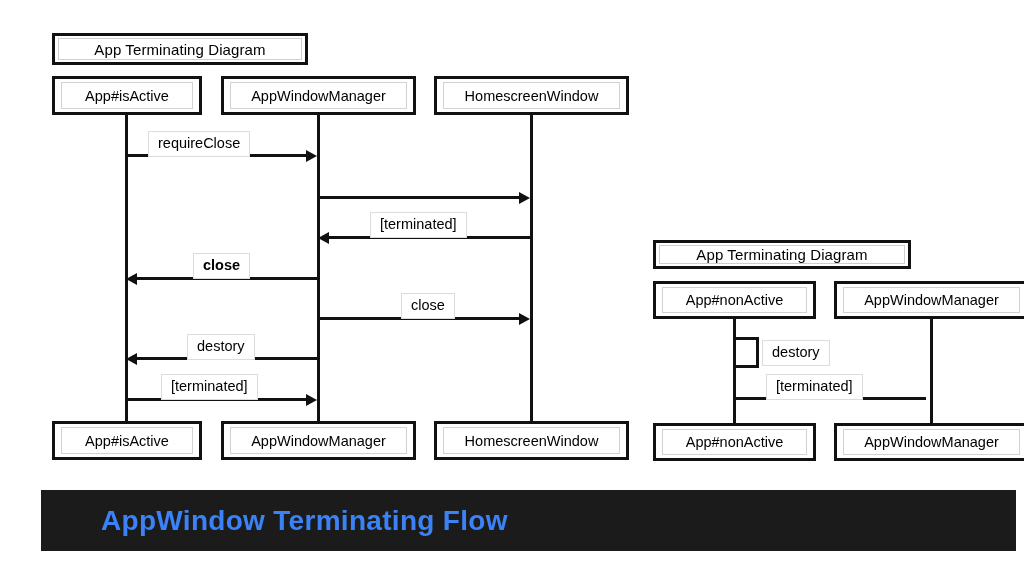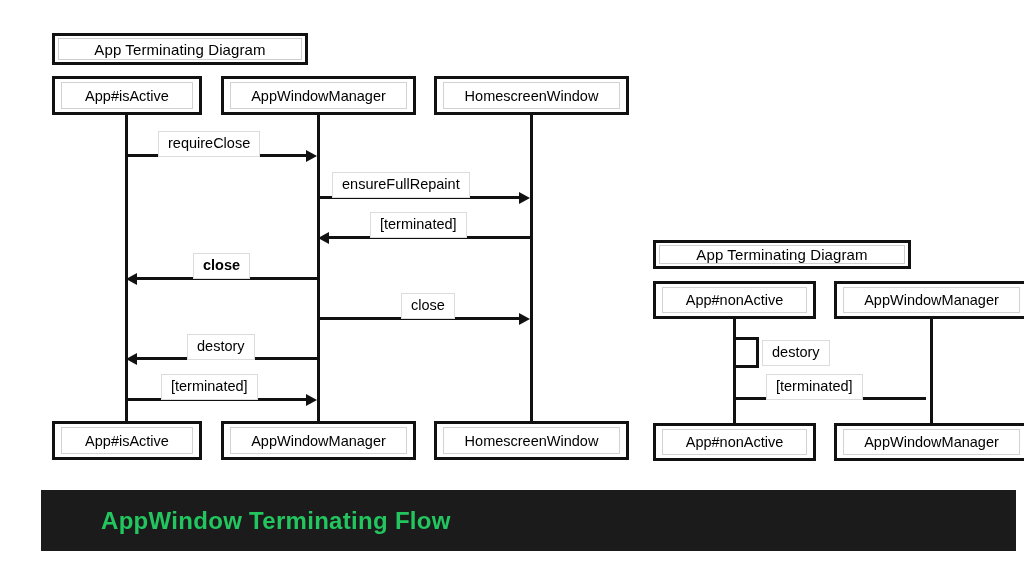--- a/index.html
+++ b/index.html
@@ -115,22 +115,22 @@
   }
 
   
   .banner {
     position: absolute;
     background: #1b1b1b;
     display: flex;
     align-items: center;
   }
   .banner .banner-text {
-    color: #22c55e;
-    font-size: 24px;
+    color: #3b82f6;
+    font-size: 28px;
     font-weight: bold;
     letter-spacing: .3px;
     margin-left: 60px;
     white-space: nowrap;
   }
 </style>
 </head>
 <body>
 
 <div class="canvas">
@@ -148,25 +148,24 @@
   <div class="participant" style="left:393px; top:76px; width:195px; height:39px;">
     <div class="inner">HomescreenWindow</div>
   </div>
 
   <div class="lifeline" style="left:84px; top:115px; height:306px;"></div>
   <div class="lifeline" style="left:276px; top:115px; height:306px;"></div>
   <div class="lifeline" style="left:489px; top:115px; height:306px;"></div>
 
   <div class="msg-line" style="left:85px; top:154px; width:180px;"></div>
   <div class="arrow-head right" style="left:265px; top:149.5px;"></div>
-  <div class="msg-label" style="left:117px; top:131px;">requireClose</div>
+  <div class="msg-label" style="left:107px; top:131px;">requireClose</div>
 
   <div class="msg-line" style="left:277px; top:196px; width:201px;"></div>
   <div class="arrow-head right" style="left:478px; top:191.5px;"></div>
-  <div class="msg-label" style="left:291px; top:172px;">ensureFullRepaint</div>
 
   <div class="msg-line" style="left:288px; top:236px; width:201px;"></div>
   <div class="arrow-head left" style="left:277px; top:231.5px;"></div>
   <div class="msg-label" style="left:329px; top:212px;">[terminated]</div>
 
   <div class="msg-line" style="left:96px; top:277px; width:181px;"></div>
   <div class="arrow-head left" style="left:85px; top:272.5px;"></div>
   <div class="msg-label" style="left:152px; top:253px;font-weight:bold;">close</div>
 
   <div class="msg-line" style="left:277px; top:317px; width:201px;"></div>

